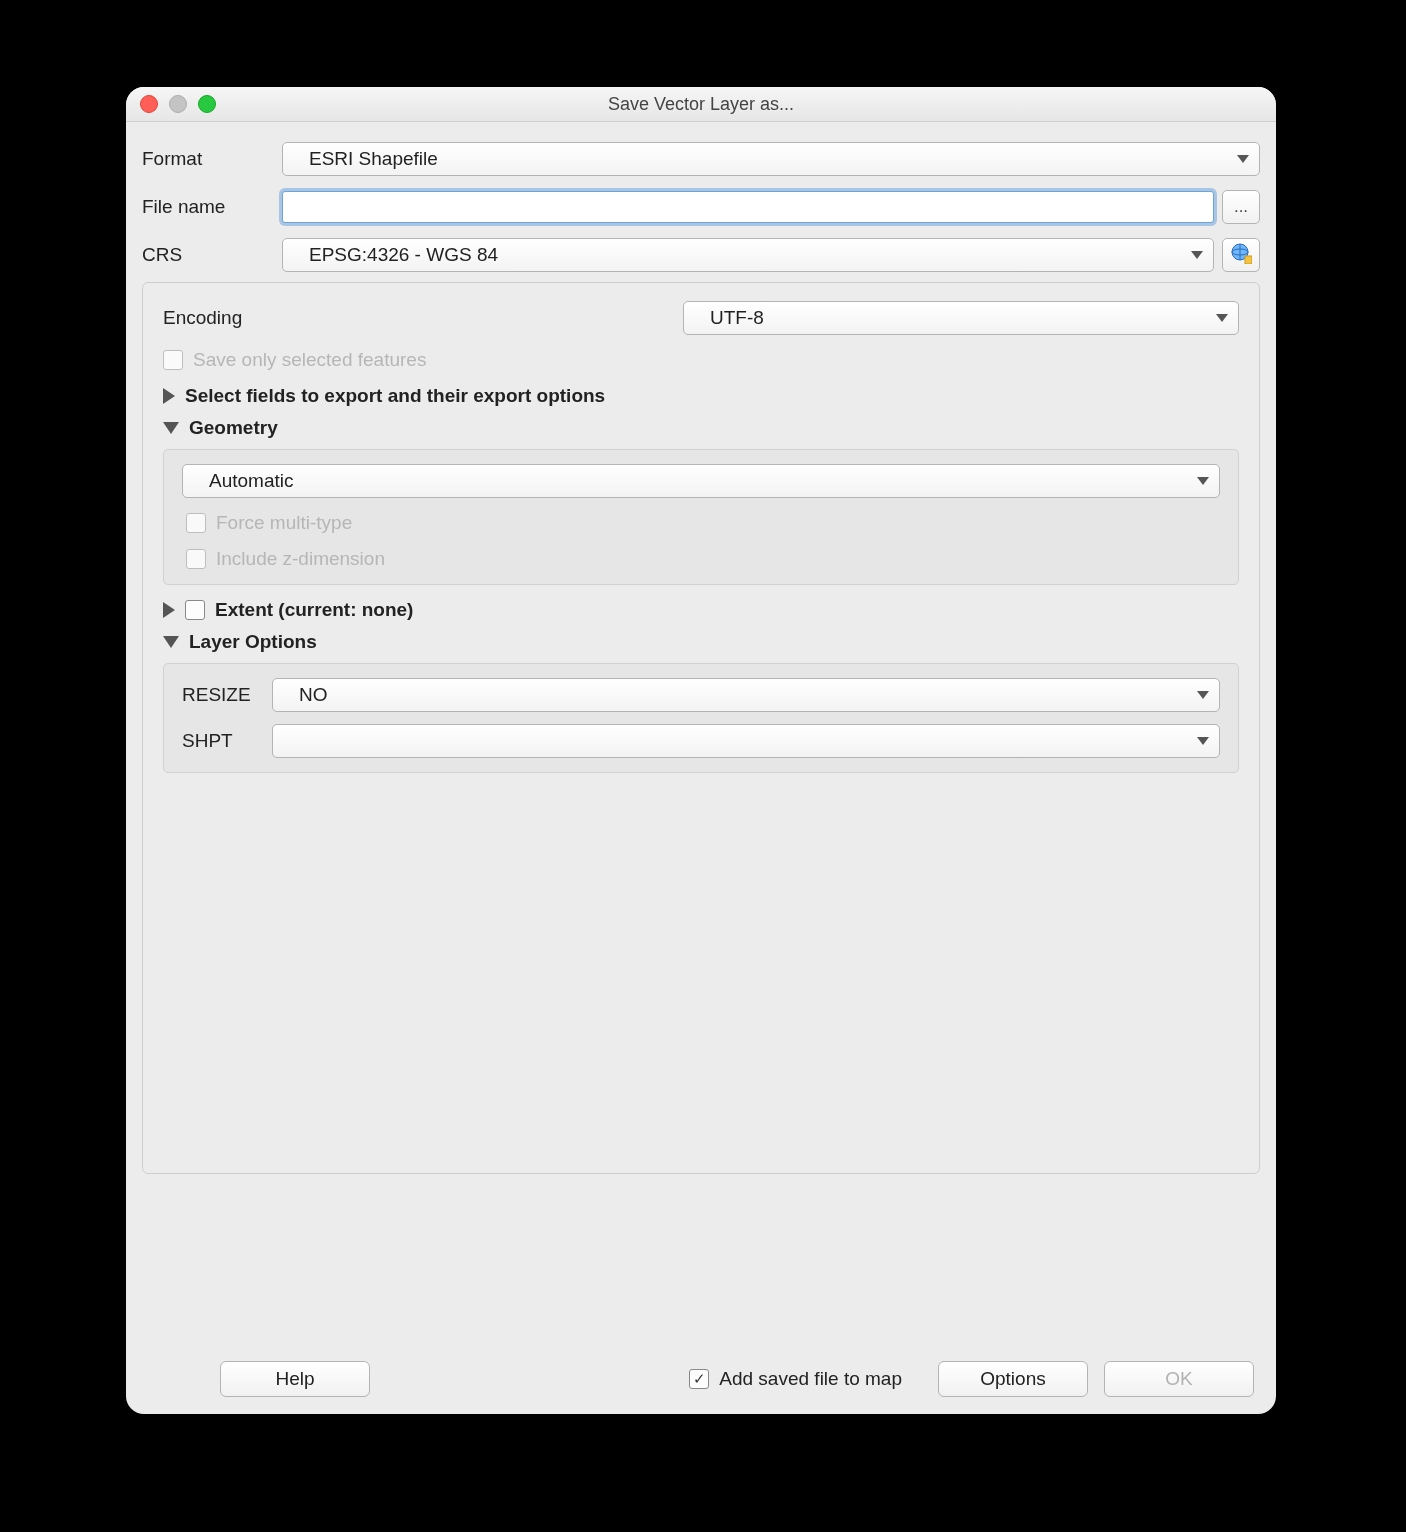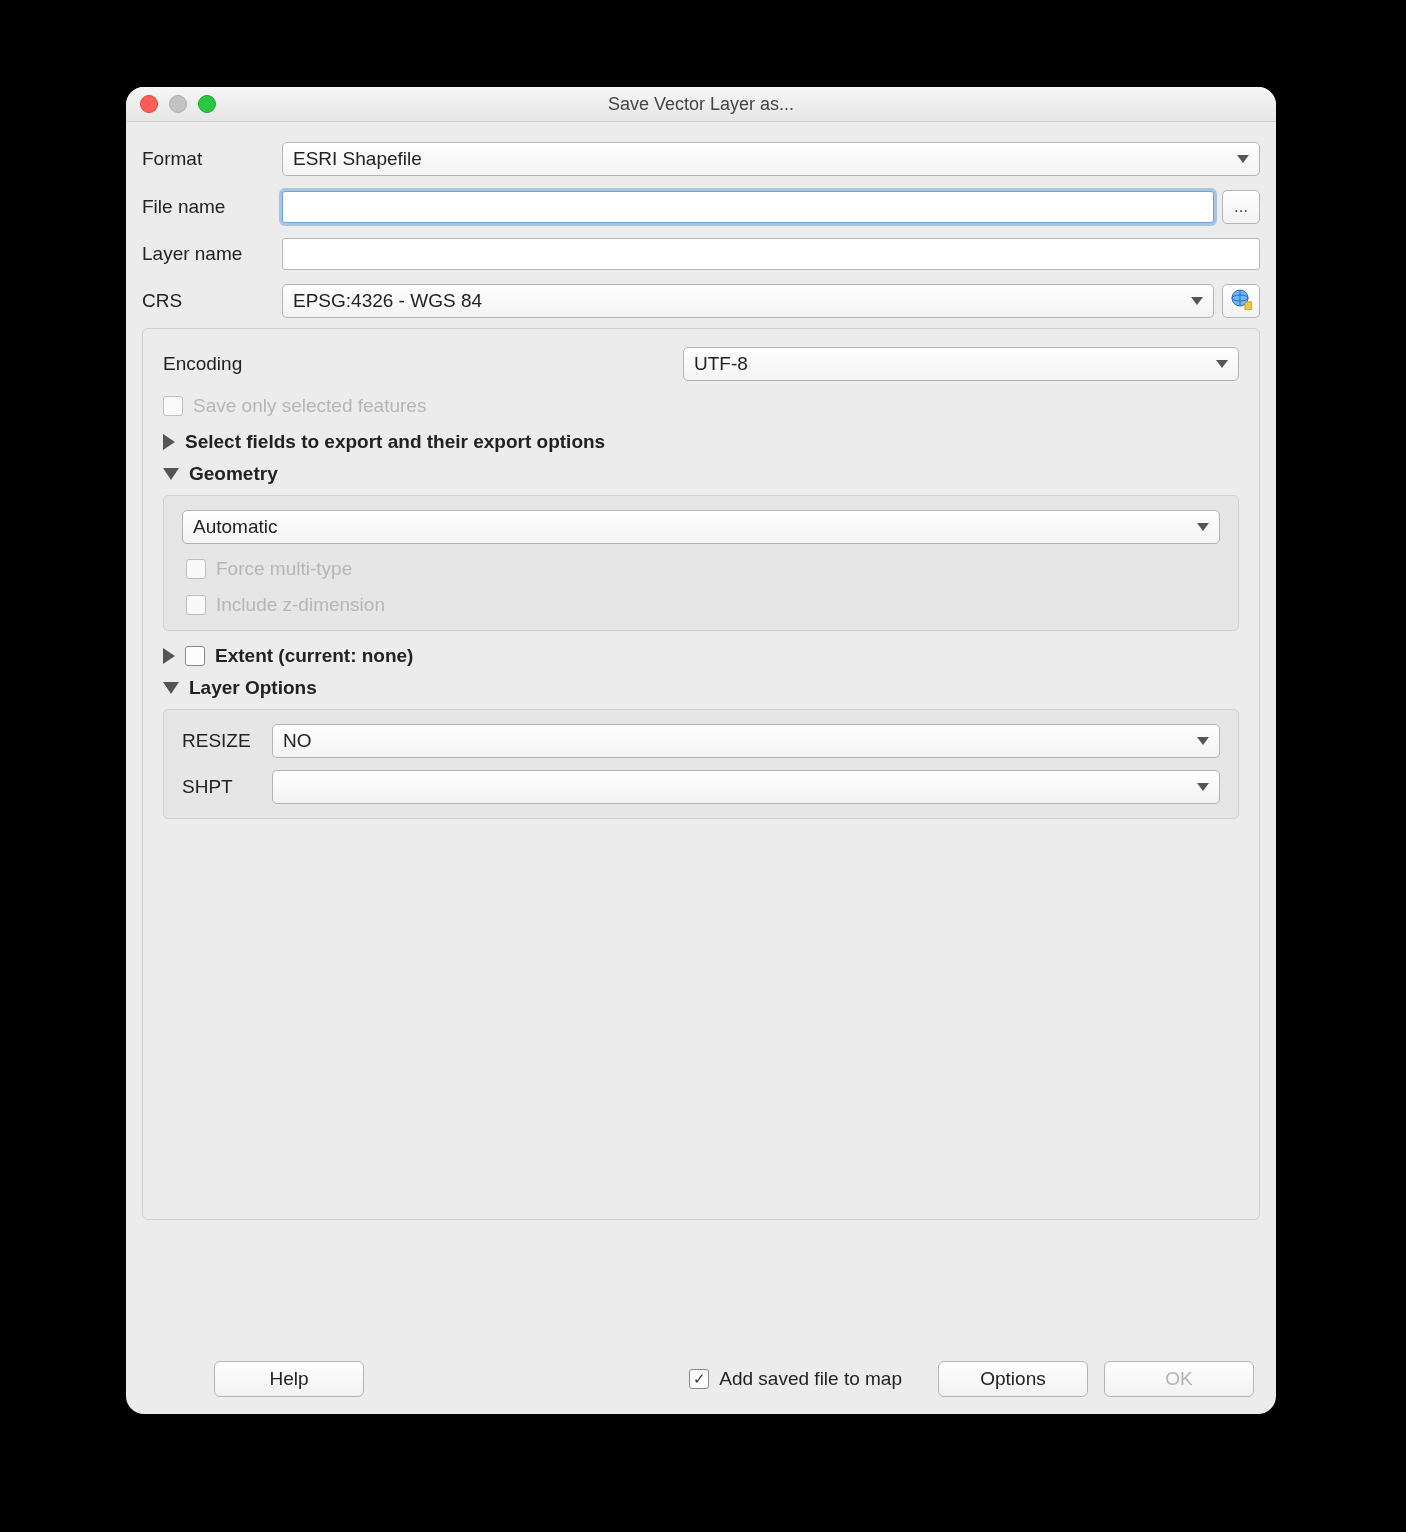--- a/index.html
+++ b/index.html
@@ -63,21 +63,21 @@
     font-size: 19px;
   }
   .combo {
     flex: 1;
     height: 32px;
     background: linear-gradient(#ffffff,#f3f3f3);
     border: 1px solid #b4b4b4;
     border-radius: 5px;
     display: flex;
     align-items: center;
-    padding: 0 10px;
+    padding: 0 26px;
     position: relative;
   }
   .combo .caret {
     position: absolute;
     right: 10px;
     top: 50%;
     transform: translateY(-50%);
   }
   .caret svg { display:block; }
   .textinput {
@@ -174,21 +174,21 @@
     background: #e6e6e6;
     padding: 14px 18px;
     margin-bottom: 14px;
   }
   .layerrow {
     display:flex; align-items:center; margin-bottom:12px;
   }
   .layerrow .label { width: 90px; }
   .footer {
     position: absolute;
-    left: 0; right: 0; bottom: 0;
+    left: 6px; right: 0; bottom: 0;
     height: 70px;
     display:flex;
     align-items:center;
     padding: 0 22px;
     gap: 16px;
   }
   .btn {
     height: 34px;
     min-width: 100px;
     padding: 0 24px;
@@ -237,24 +237,20 @@
     </div>
 
     <div class="toprow">
       <div class="label txt">File name</div>
       <div class="textinput focus"></div>
       <div class="iconbtn">
         <span class="txt">...</span>
       </div>
     </div>
 
-    <div class="toprow">
-      <div class="label txt">Layer name</div>
-      <div class="textinput"></div>
-    </div>
 
     <div class="toprow" style="margin-bottom:4px;">
       <div class="label txt">CRS</div>
       <div class="combo">
         <span class="txt">EPSG:4326 - WGS 84</span>
         <span class="caret">
           <svg width="12" height="8">
               <polygon points="0,0 12,0 6,8" fill="#555"></polygon>
             </svg>
         </span>

